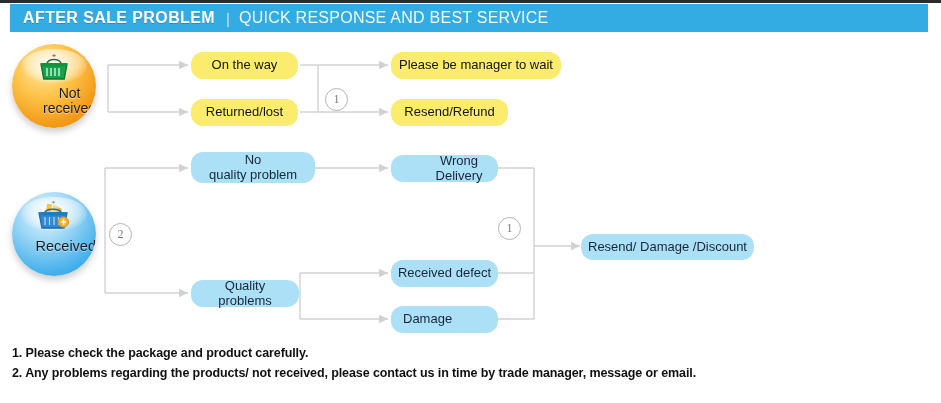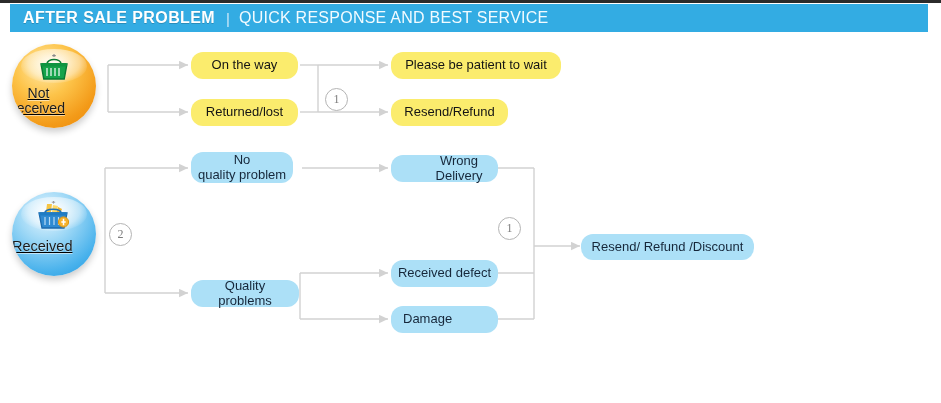--- a/index.html
+++ b/index.html
@@ -45,24 +45,23 @@
     font-size:16px;
     letter-spacing:0.25px;
     white-space:nowrap;
   }
 
   
   .sphere{
     position:absolute;
     width:84px;height:84px;border-radius:50%;
     display:flex;flex-direction:column;
-    align-items:flex-start;justify-content:flex-end;
+    align-items:flex-end;justify-content:flex-end;
     box-shadow:0 4px 7px rgba(0,0,0,.20);
     overflow:hidden;
-    text-decoration:underline;
   }
   .sphere .glare{
     position:absolute;left:11%;top:6%;
     width:78%;height:40%;
     border-radius:50%;
     background:radial-gradient(ellipse at 50% 40%,rgba(255,255,255,.92) 0%,rgba(255,255,255,.45) 55%,rgba(255,255,255,0) 78%);
     pointer-events:none;
   }
   .sphere .basket{
     position:absolute;left:0;right:0;top:9px;
@@ -235,37 +234,41 @@
         <path d="M29.5 17.8 L29.5 24.2 M27.3 21 L31.7 21" stroke="#ffffff" stroke-width="1.5"></path>
       </svg>
     </span>
     <div class="lbl">Received</div>
   </div>
 
   <div class="box yellow" style="left:191px;top:52px;width:107px;height:27px;">On the way</div>
 
   <div class="box yellow" style="left:191px;top:99px;width:107px;height:27px;">Returned/lost</div>
 
-  <div class="box yellow" style="left:391px;top:52px;width:170px;height:27px;">Please be patient to wait</div>
+  <div class="box yellow" style="left:391px;top:52px;width:170px;height:27px;">Please be manager to wait</div>
 
   <div class="box yellow" style="left:391px;top:99px;width:117px;height:27px;">Resend/Refund</div>
 
-  <div class="box blue" style="left:191px;top:152px;width:102px;height:31px;flex-direction:column;">
+  <div class="box blue" style="left:191px;top:152px;width:124px;height:31px;flex-direction:column;">
     <span>No</span>
     <span>quality problem</span>
   </div>
 
   <div class="box blue" style="left:191px;top:280px;width:108px;height:27px;">Quality problems</div>
 
   <div class="box blue" style="left:391px;top:155px;width:107px;height:27px;padding-left:35px;">Wrong Delivery</div>
 
   <div class="box blue" style="left:391px;top:260px;width:107px;height:27px;">Received defect</div>
 
   <div class="box blue" style="left:391px;top:306px;width:107px;height:27px;justify-content:flex-start;padding-left:12px;">Damage</div>
 
-  <div class="box blue" style="left:581px;top:234px;width:173px;height:26px;">Resend/ Refund /Discount</div>
+  <div class="box blue" style="left:581px;top:234px;width:173px;height:26px;">Resend/ Damage /Discount</div>
 
   <div class="marker" style="left:325px;top:88px;">1</div>
   <div class="marker" style="left:109px;top:223px;">2</div>
   <div class="marker" style="left:498px;top:217px;">1</div>
 
+  <div class="footer">
+    <div>1. Please check the package and product carefully.</div>
+    <div>2. Any problems regarding the products/ not received, please contact us in time by trade manager, message or email.</div>
+  </div>
 
 </div>
 
 </body></html>

